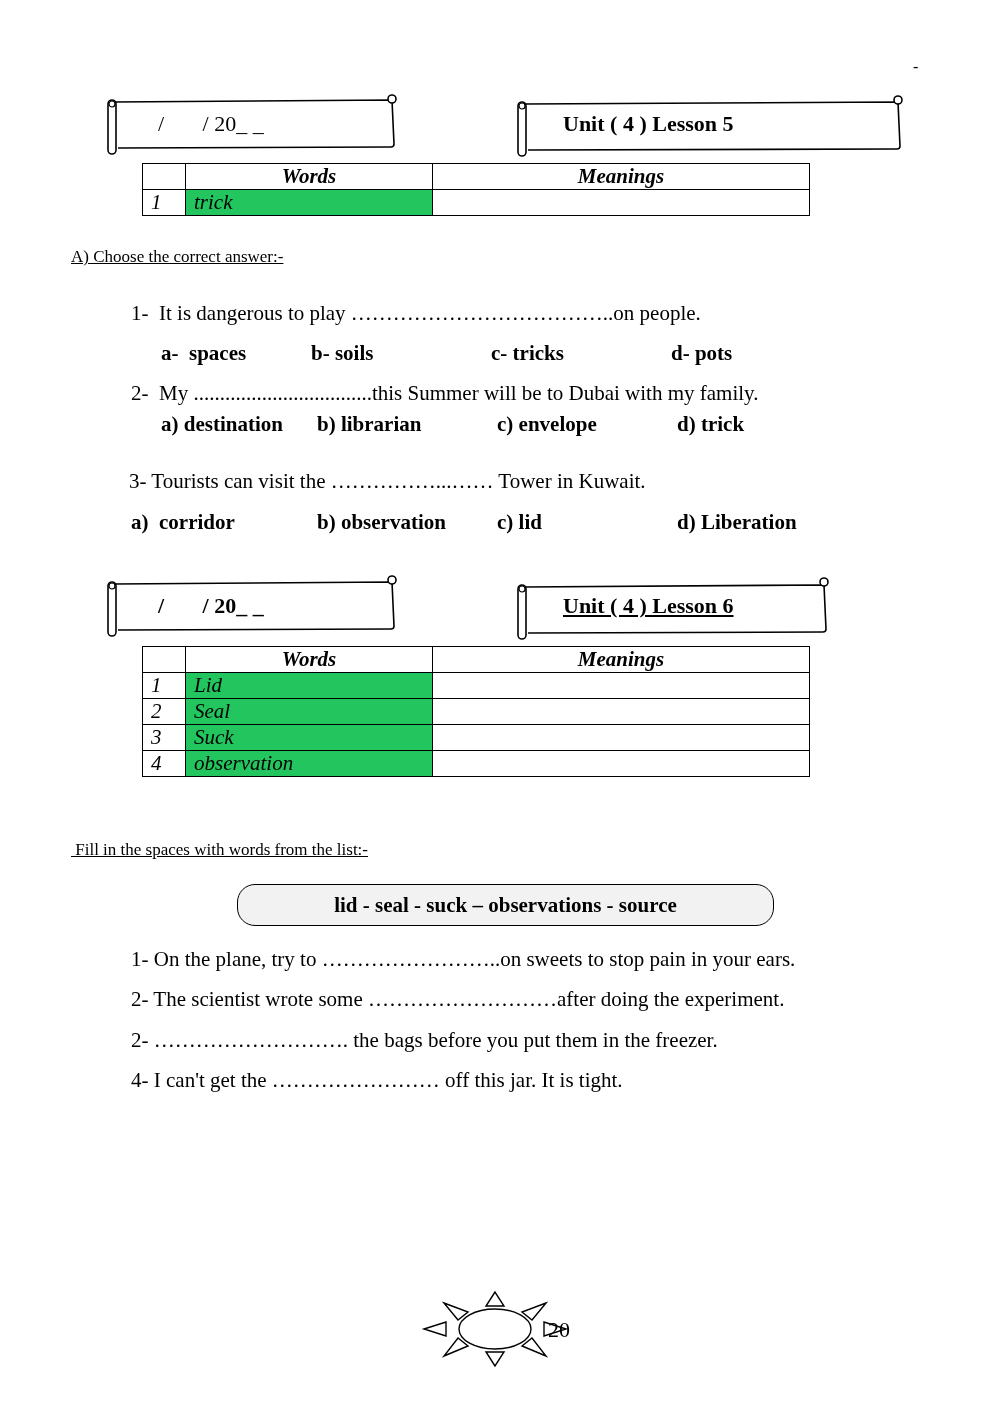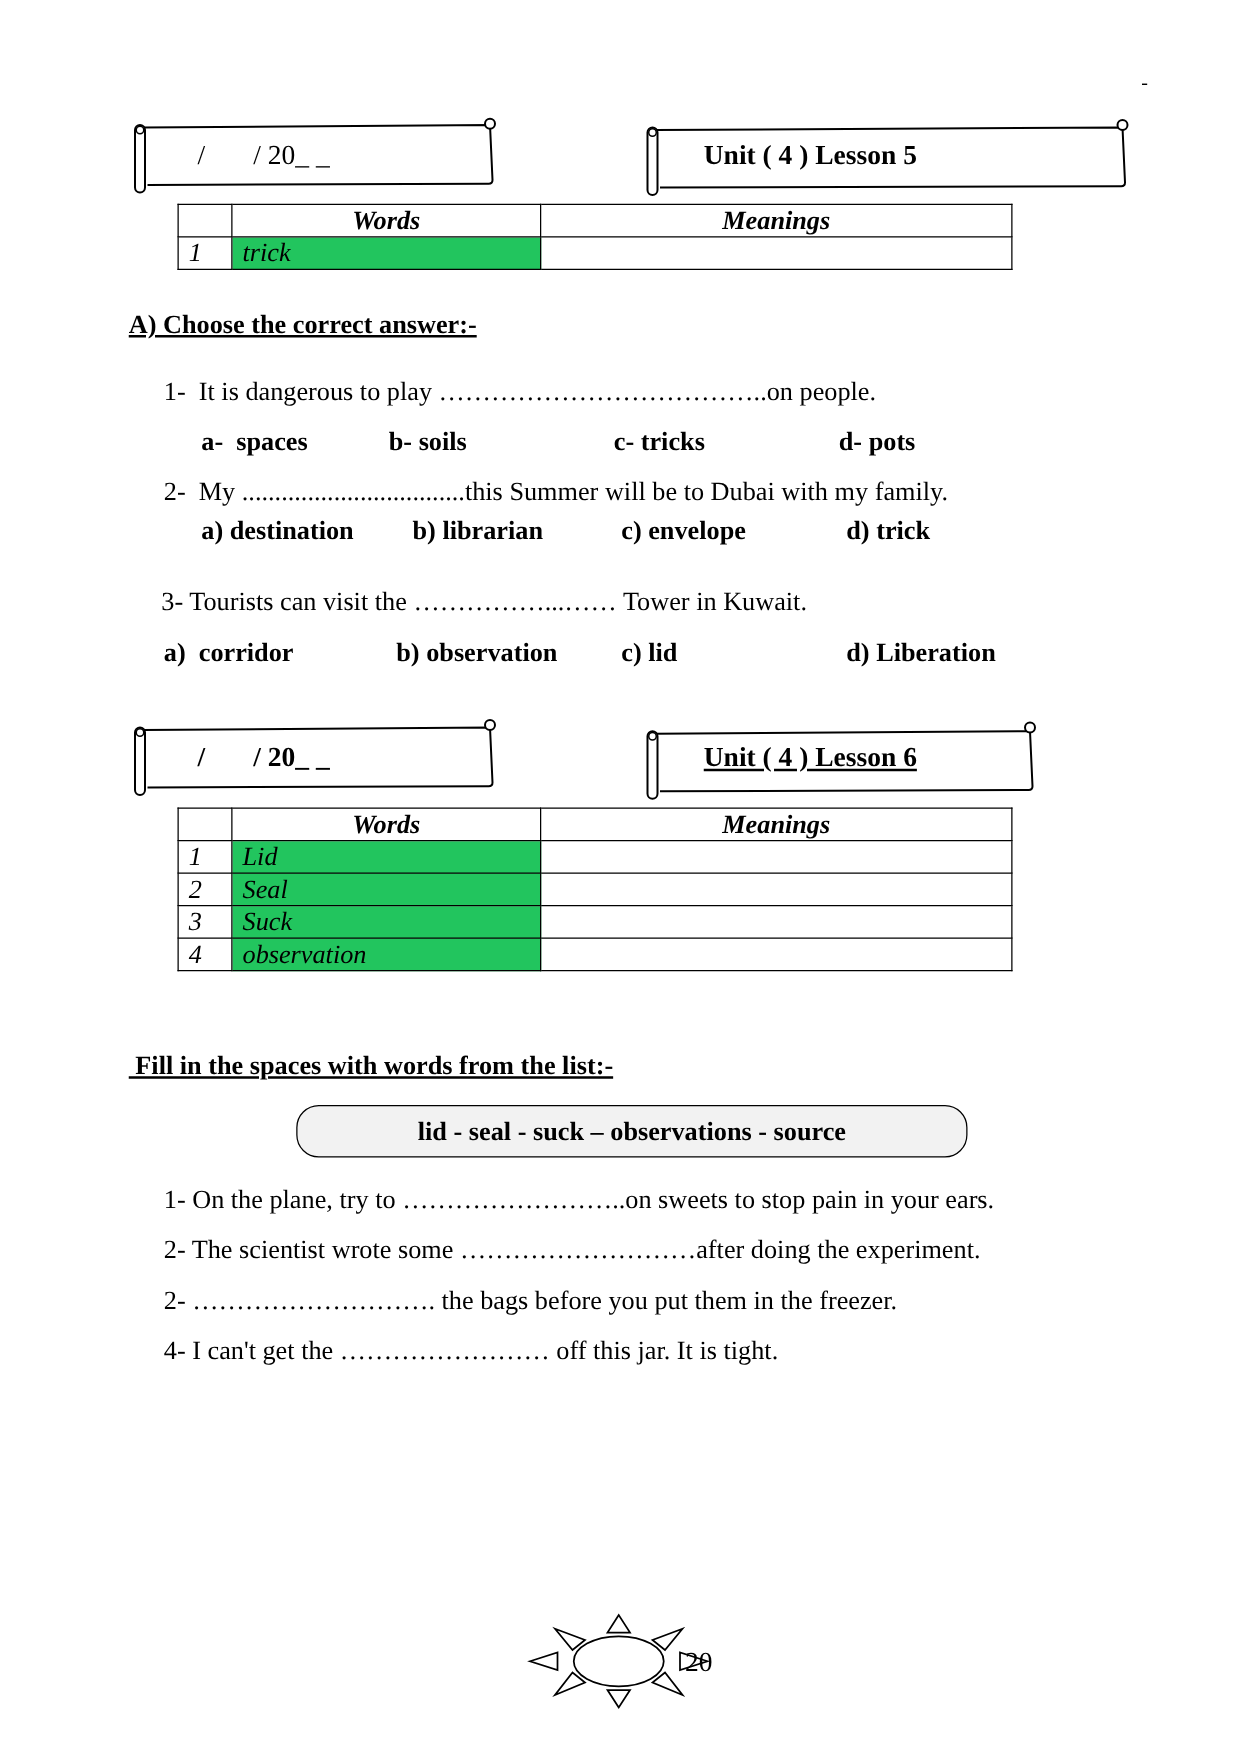--- a/index.html
+++ b/index.html
@@ -9,21 +9,21 @@
   .scroll { position:absolute; }
   .scroll svg { position:absolute; left:0; top:0; overflow:visible; }
   .scroll .txt { position:absolute; font-size:22px; white-space:pre; }
   .bold { font-weight:bold; }
   table.vocab { position:absolute; border-collapse:collapse; font-size:21px; }
   table.vocab td, table.vocab th { border:1.5px solid #000; padding:0 8px; height:25px; line-height:25px;font-style:italic; }
   table.vocab th { font-weight:bold; text-align:center; }
   table.vocab td.num { width:26px; }
   table.vocab td.word { background:#22c55e; width:230px; }
   table.vocab td.meaning { width:360px; }
-  .heading { font-size:21px; font-weight:bold; text-decoration:underline;margin-left:32px; }
+  .heading { font-size:17px; font-weight:normal; text-decoration:underline; }
   .line { font-size:21px; white-space:pre; }
   .opt { font-size:21px; font-weight:bold; white-space:pre; }
   .wordbox { position:absolute; border:1.5px solid #000; border-radius:18px; background:#f2f2f2;
              font-size:21px; font-weight:bold; text-align:center; }
 </style>
 </head>
 <body>
 
 <div class="abs" style="left:913px; top:58px; font-size:16px;">-</div>
 
@@ -65,21 +65,21 @@
 <div class="abs heading" style="left:71px; top:247px;">A) Choose the correct answer:-</div>
 
 <div class="abs line" style="left:131px; top:301px;">1-  It is dangerous to play ………………………………..on people.</div>
 <div class="abs opt" style="left:161px; top:341px;">a-  spaces</div>
 <div class="abs opt" style="left:311px; top:341px;">b- soils</div>
 <div class="abs opt" style="left:491px; top:341px;">c- tricks</div>
 <div class="abs opt" style="left:671px; top:341px;">d- pots</div>
 
 <div class="abs line" style="left:131px; top:381px;">2-  My ..................................this Summer will be to Dubai with my family.</div>
 <div class="abs opt" style="left:161px; top:412px;">a) destination</div>
-<div class="abs opt" style="left:330px; top:412px;">b) librarian</div>
+<div class="abs opt" style="left:317px; top:412px;">b) librarian</div>
 <div class="abs opt" style="left:497px; top:412px;">c) envelope</div>
 <div class="abs opt" style="left:677px; top:412px;">d) trick</div>
 
 <div class="abs line" style="left:129px; top:469px;">3- Tourists can visit the ……………...…… Tower in Kuwait.</div>
 <div class="abs opt" style="left:131px; top:510px;">a)  corridor</div>
 <div class="abs opt" style="left:317px; top:510px;">b) observation</div>
 <div class="abs opt" style="left:497px; top:510px;">c) lid</div>
 <div class="abs opt" style="left:677px; top:510px;">d) Liberation</div>
 
 <div class="scroll" style="left:106px; top:574px; width:292px; height:62px;">

